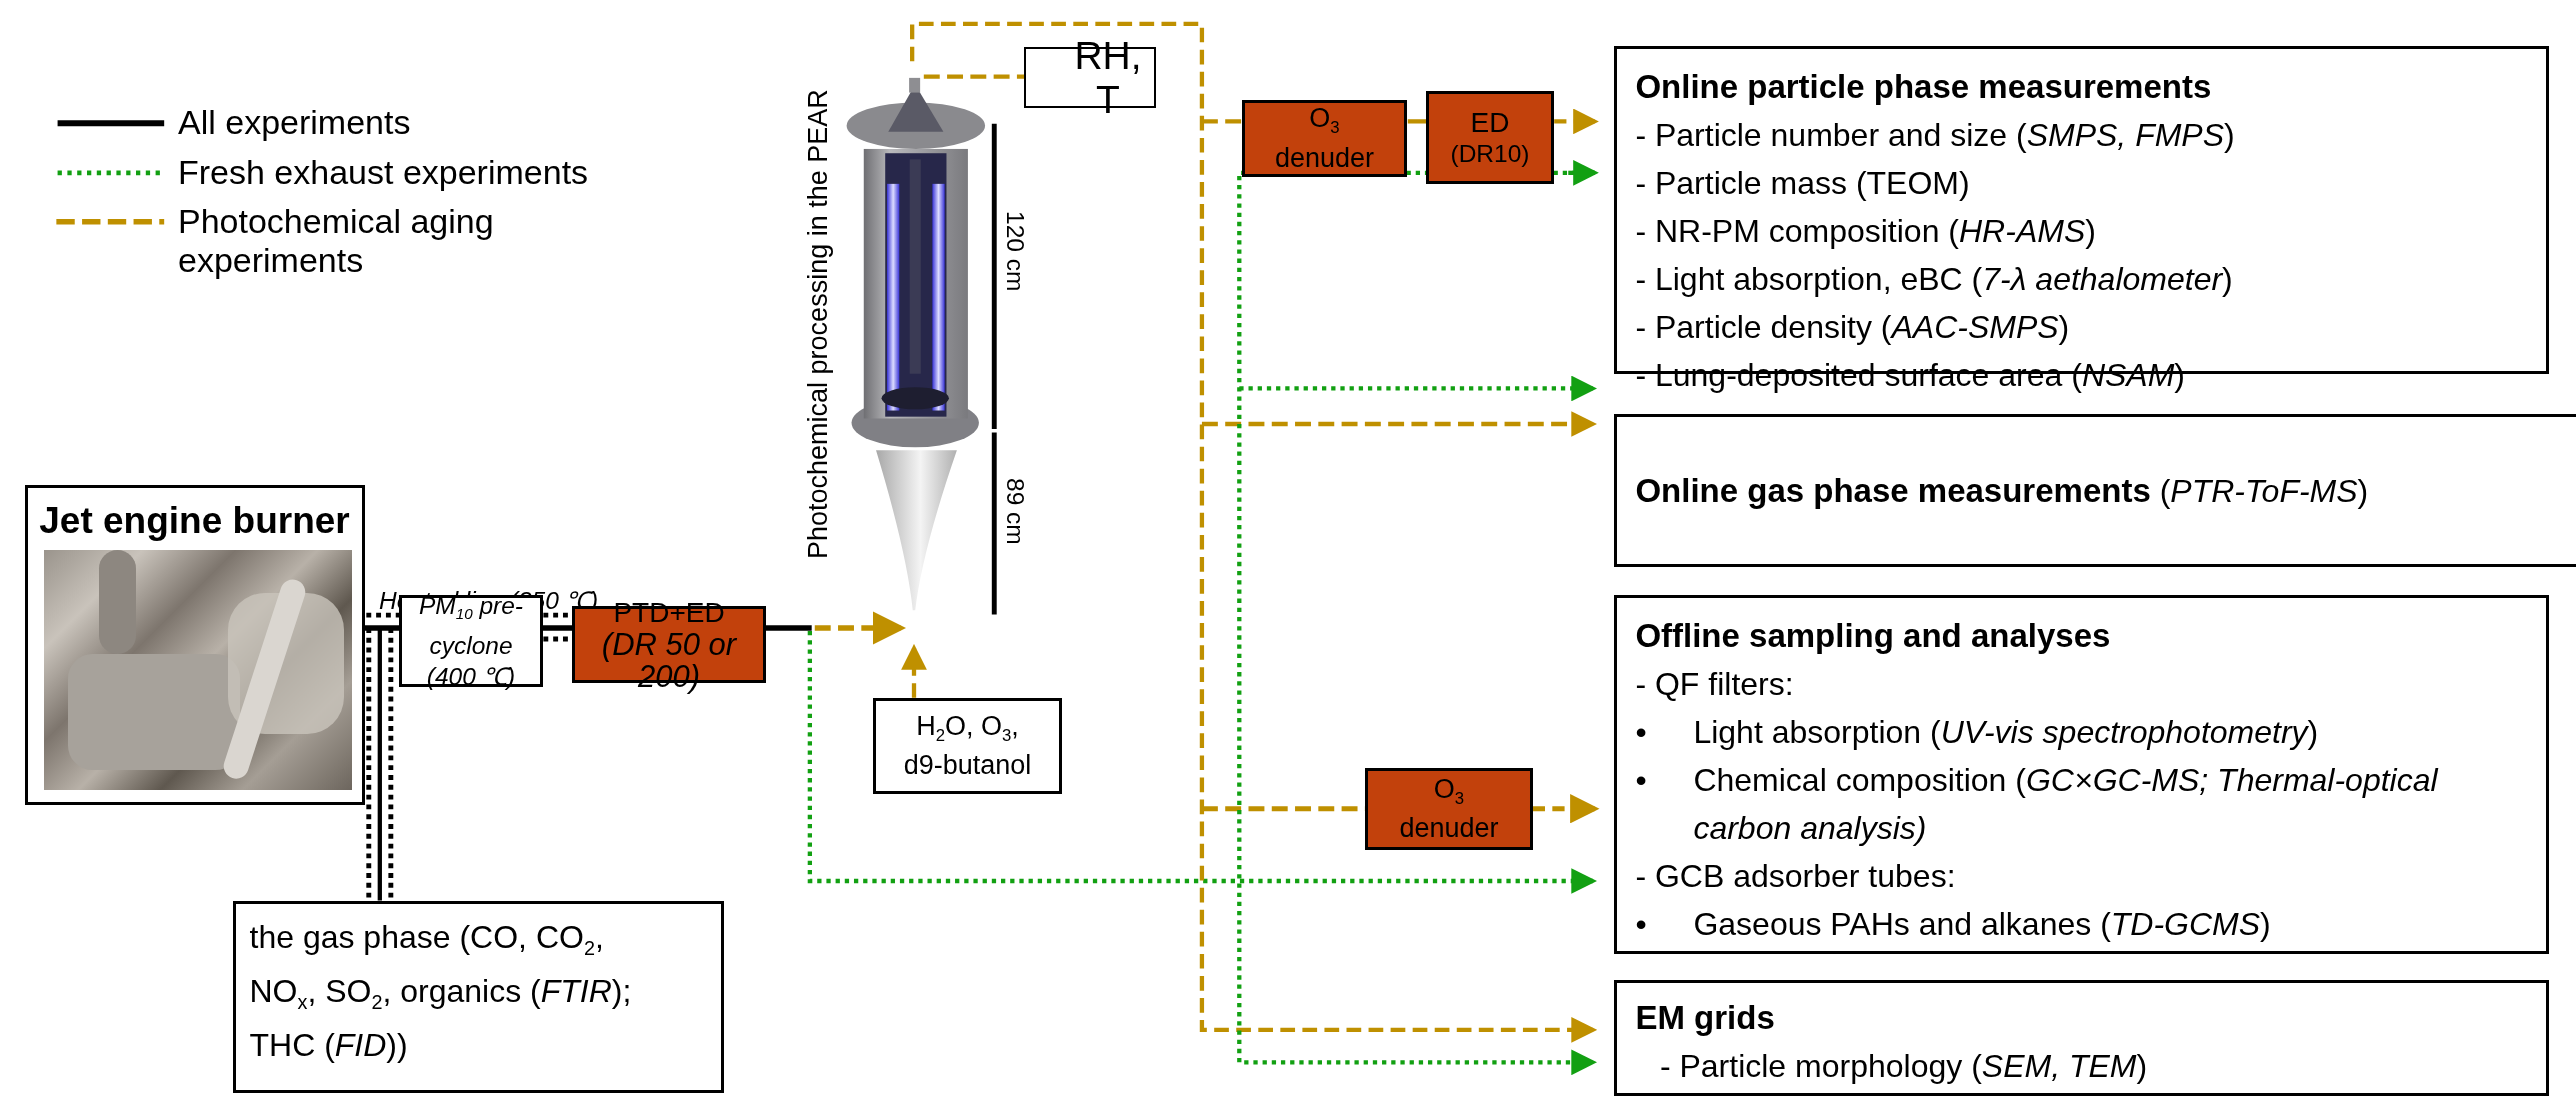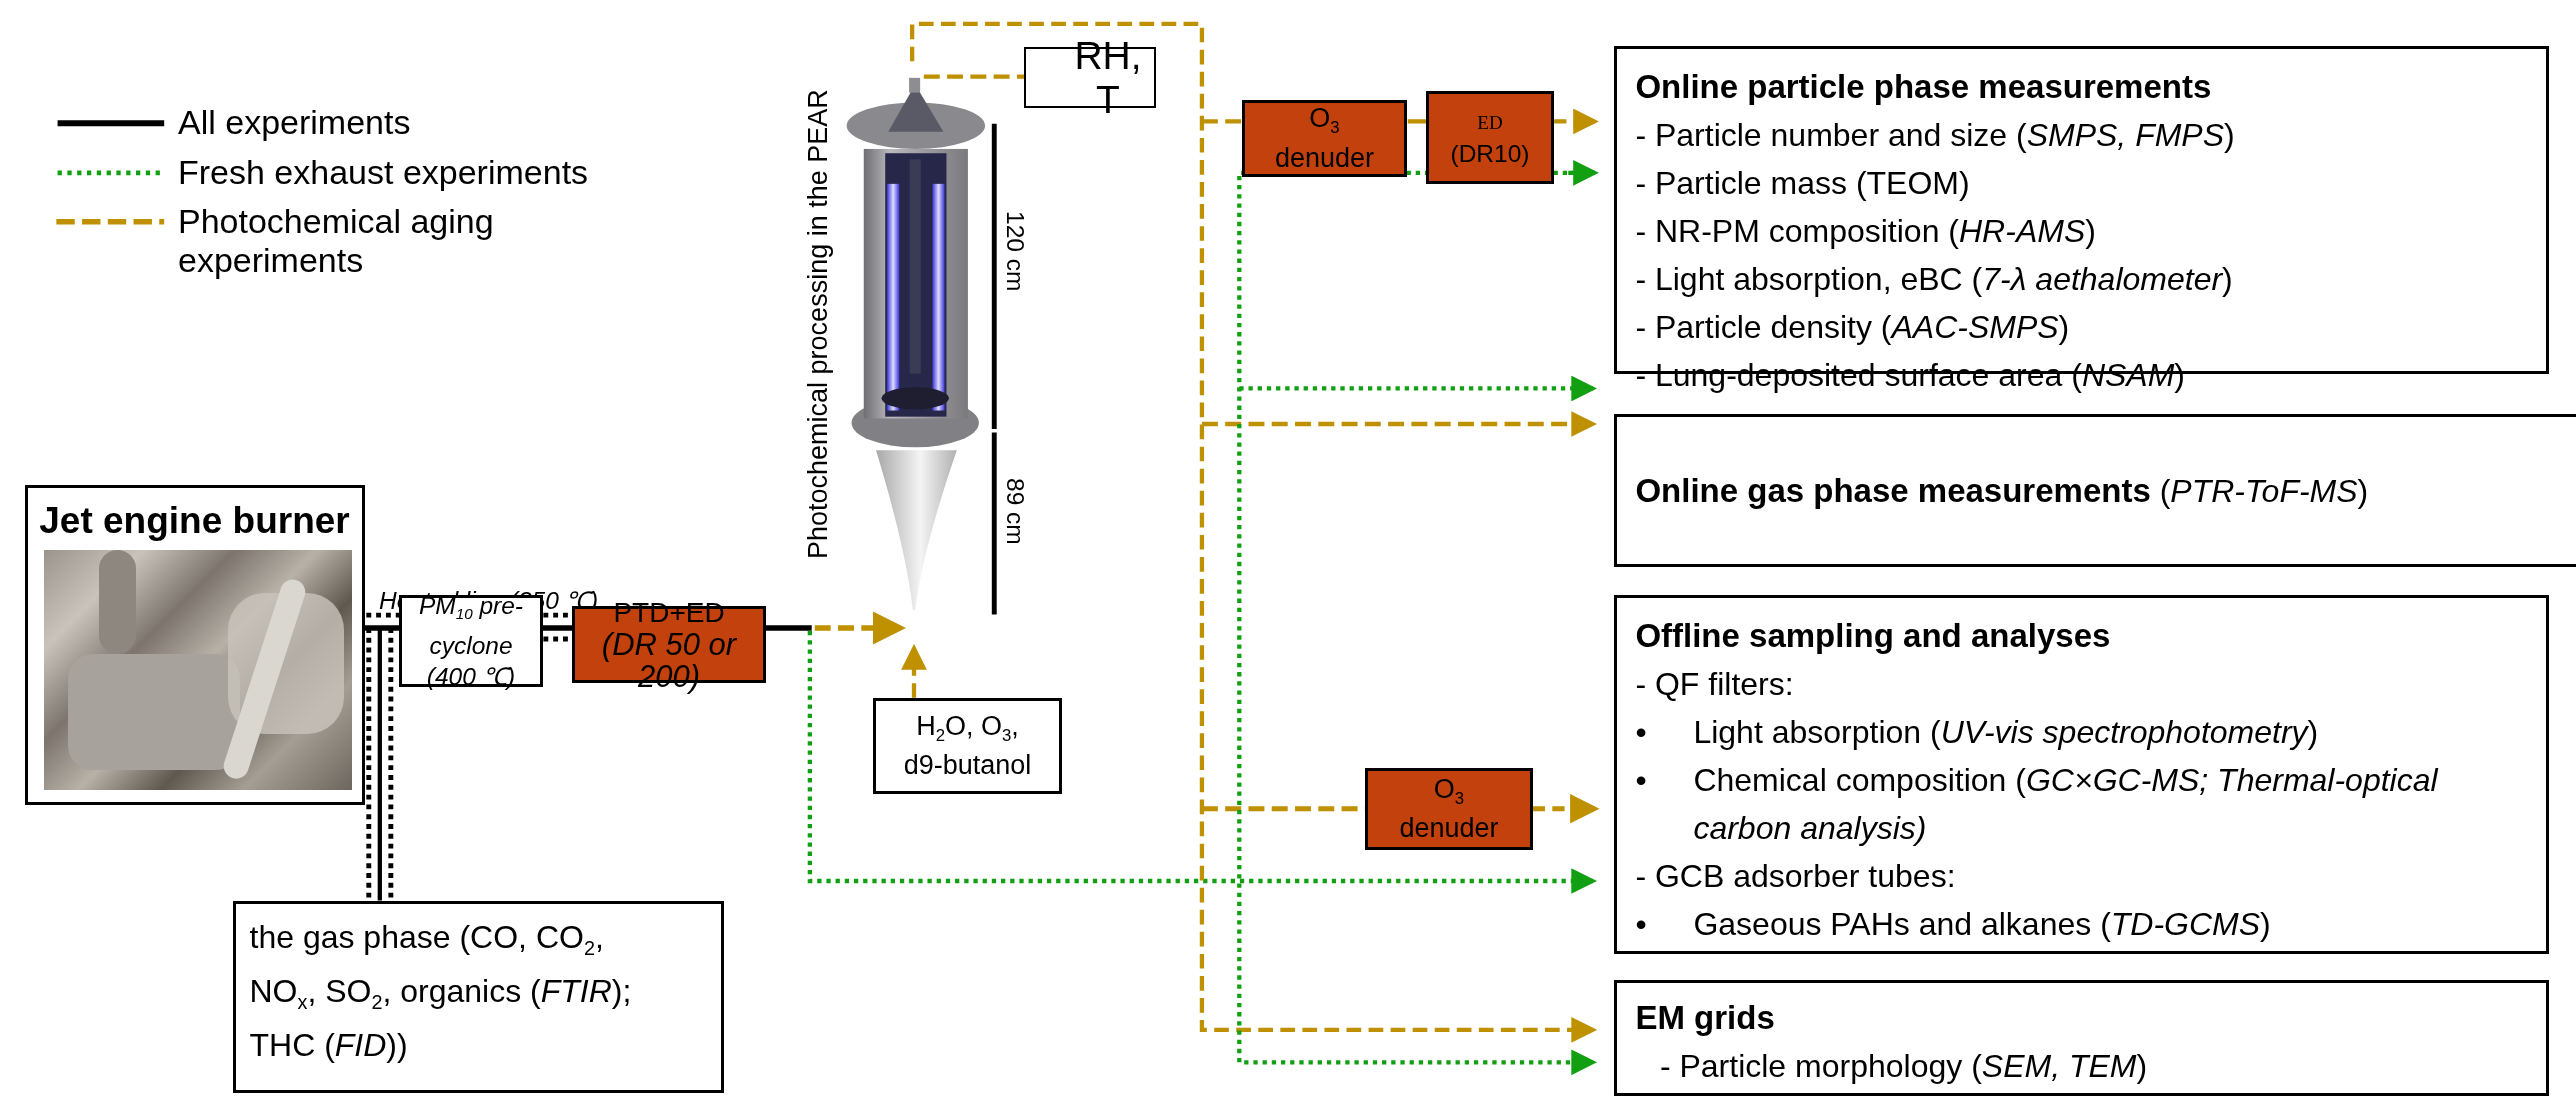--- a/index.html
+++ b/index.html
@@ -157,21 +157,21 @@
   <div><span>H</span><sub class="s">2</sub><span>O, O</span><sub class="s">3</sub><span>,</span></div>
   <div>d9-butanol</div>
 </div>
 
 <div class="abs box gray center denuder" style="left:1242px; top:100px; width:165px; height:77px;">
   <div><span>O</span><sub class="s">3</sub></div>
   <div>denuder</div>
 </div>
 
 <div class="abs box gray center denuder" style="left:1426px; top:91px; width:128px; height:93px;">
-  <div style="font-size:19px;font-family:Liberation Serif, serif;">ED</div>
+  <div style="font-size:28px;">ED</div>
   <div style="font-size:24.5px;">(DR10)</div>
 </div>
 
 <div class="abs box gray center denuder" style="left:1365px; top:768px; width:168px; height:82px;">
   <div><span>O</span><sub class="s">3</sub></div>
   <div>denuder</div>
 </div>
 
 <div class="abs box rbox" style="left:1614px; top:46px; width:935px; height:328px;">
   <div class="hdr">Online particle phase measurements</div>

